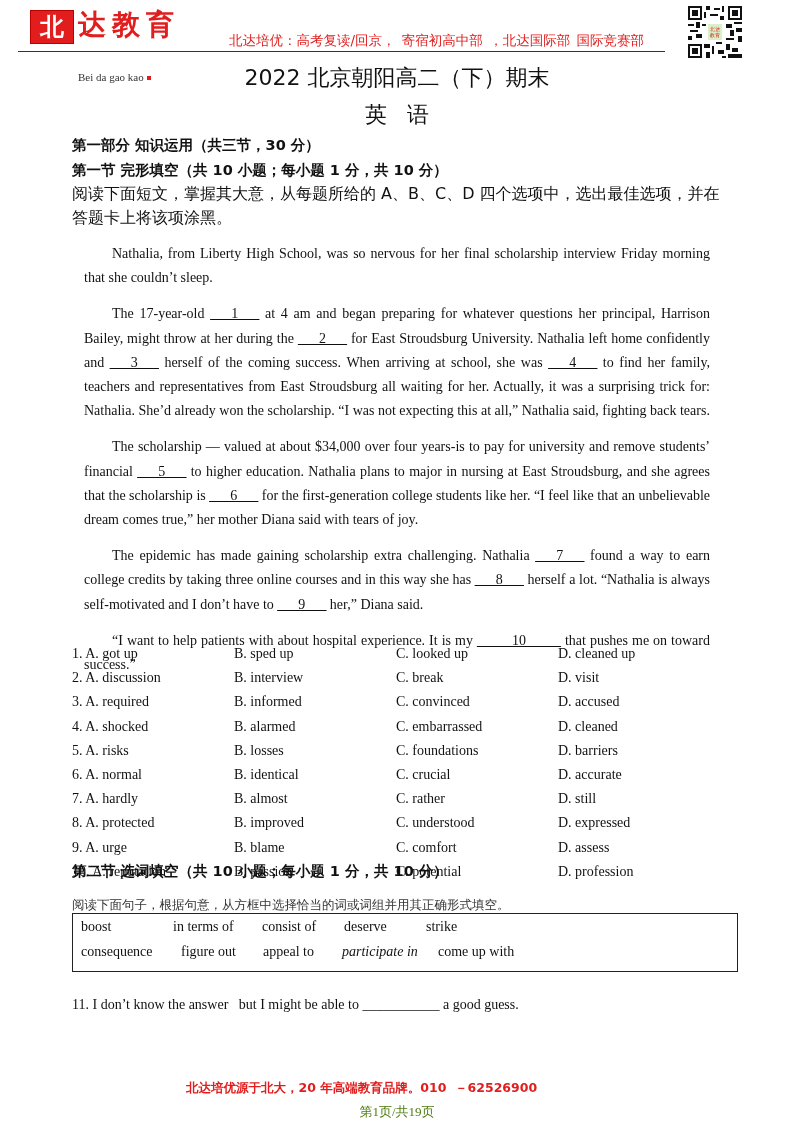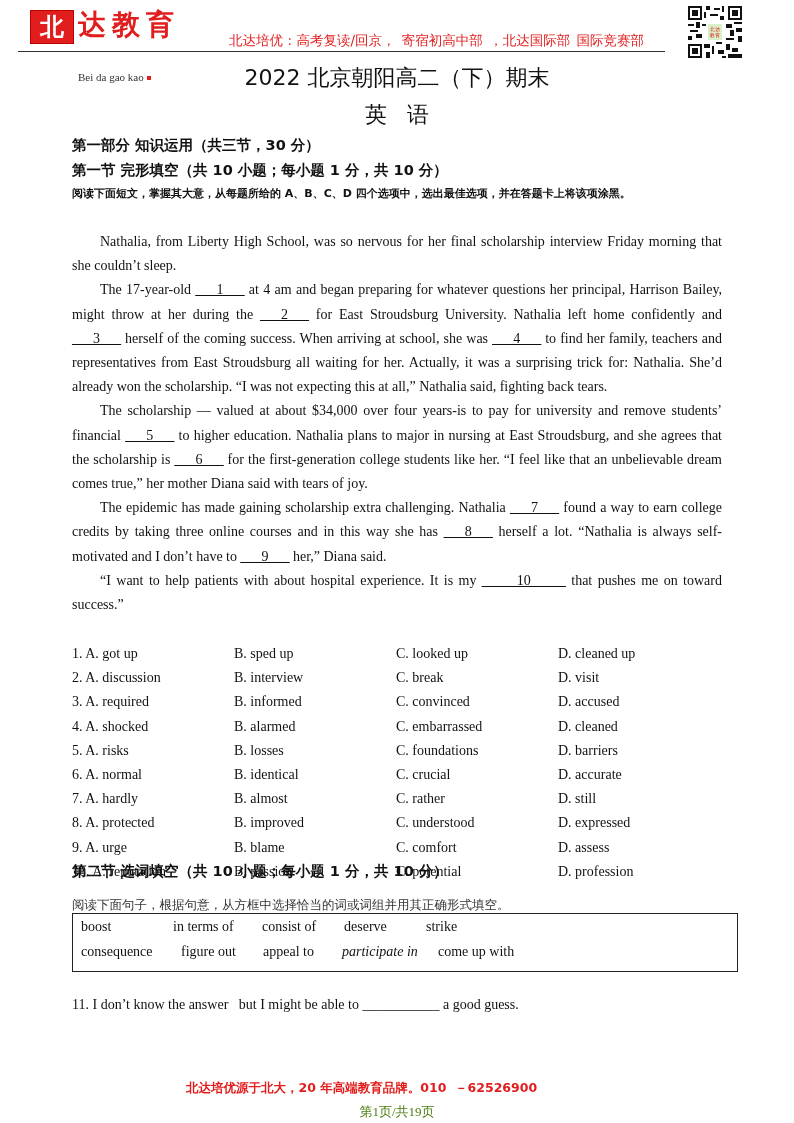--- a/index.html
+++ b/index.html
@@ -16,23 +16,23 @@
               font-family:"Liberation Serif", serif;margin-top:28px; }
   .logo-sub .dot { display:inline-block; width:4px; height:4px; background:#e11d1d; margin-left:3px; vertical-align:middle; }
   .header-slogan { position:absolute; left:229px; top:32px; color:#e11d1d; font-family:"DejaVu Sans", sans-serif;
                    font-size:13.5px; white-space:nowrap; word-spacing:2px; }
   .header-rule { position:absolute; left:18px; top:51px; width:647px; height:1px; background:#333; }
   .qr { position:absolute; left:688px; top:6px; width:54px; height:52px; }
   .title { position:absolute; left:0; width:794px; text-align:center; font-family:"DejaVu Sans", sans-serif; color:#111; }
   .title-main { top:63px; font-size:22px; }
   .title-sub { top:100px; font-size:22px; letter-spacing:20px; padding-left:20px; box-sizing:border-box; }
   .sec { position:absolute; left:72px; font-family:"DejaVu Sans", sans-serif; font-weight:bold; font-size:14.5px; white-space:nowrap; }
-  .instr { position:absolute; left:72px; width:660px; font-family:"DejaVu Sans", sans-serif; font-weight:bold; font-size:11px; line-height:24px; }
+  .instr { position:absolute; left:72px; width:660px; font-family:"DejaVu Sans", sans-serif; font-weight:normal; font-size:16px; line-height:24px; }
   .passage { position:absolute; left:72px; top:230px; width:650px; font-size:14px; line-height:24.2px; text-align:justify; }
-  .passage p { margin:0; text-indent:28px; }
+  .passage p { margin:12px; text-indent:28px; }
   .blank { text-decoration:underline; white-space:pre; }
   .opts { position:absolute; left:72px; top:617px; width:650px; font-size:14px; }
   .opt-row { display:flex; height:24.2px; line-height:24.2px; }
   .opt-row span { display:block;margin-top:25px; }
   .opt-row .c0 { width:162px; } .opt-row .c1 { width:162px; } .opt-row .c2 { width:162px; } .opt-row .c3 { width:162px; }
   .sec2-note { position:absolute; left:72px; top:885px; font-family:"DejaVu Sans", sans-serif; font-size:12.5px; color:#333; white-space:nowrap;margin-top:12px; }
   .wordbox { position:absolute; left:72px; top:913px; width:666px; height:59px; border:1px solid #222; box-sizing:border-box; font-size:14px; }
   .wb-row { position:absolute; left:8px; height:20px; white-space:nowrap; }
   .wb-row span { position:absolute; top:0; white-space:nowrap; }
   .q11 { position:absolute; left:72px; top:997px; font-size:14px; white-space:pre; }

